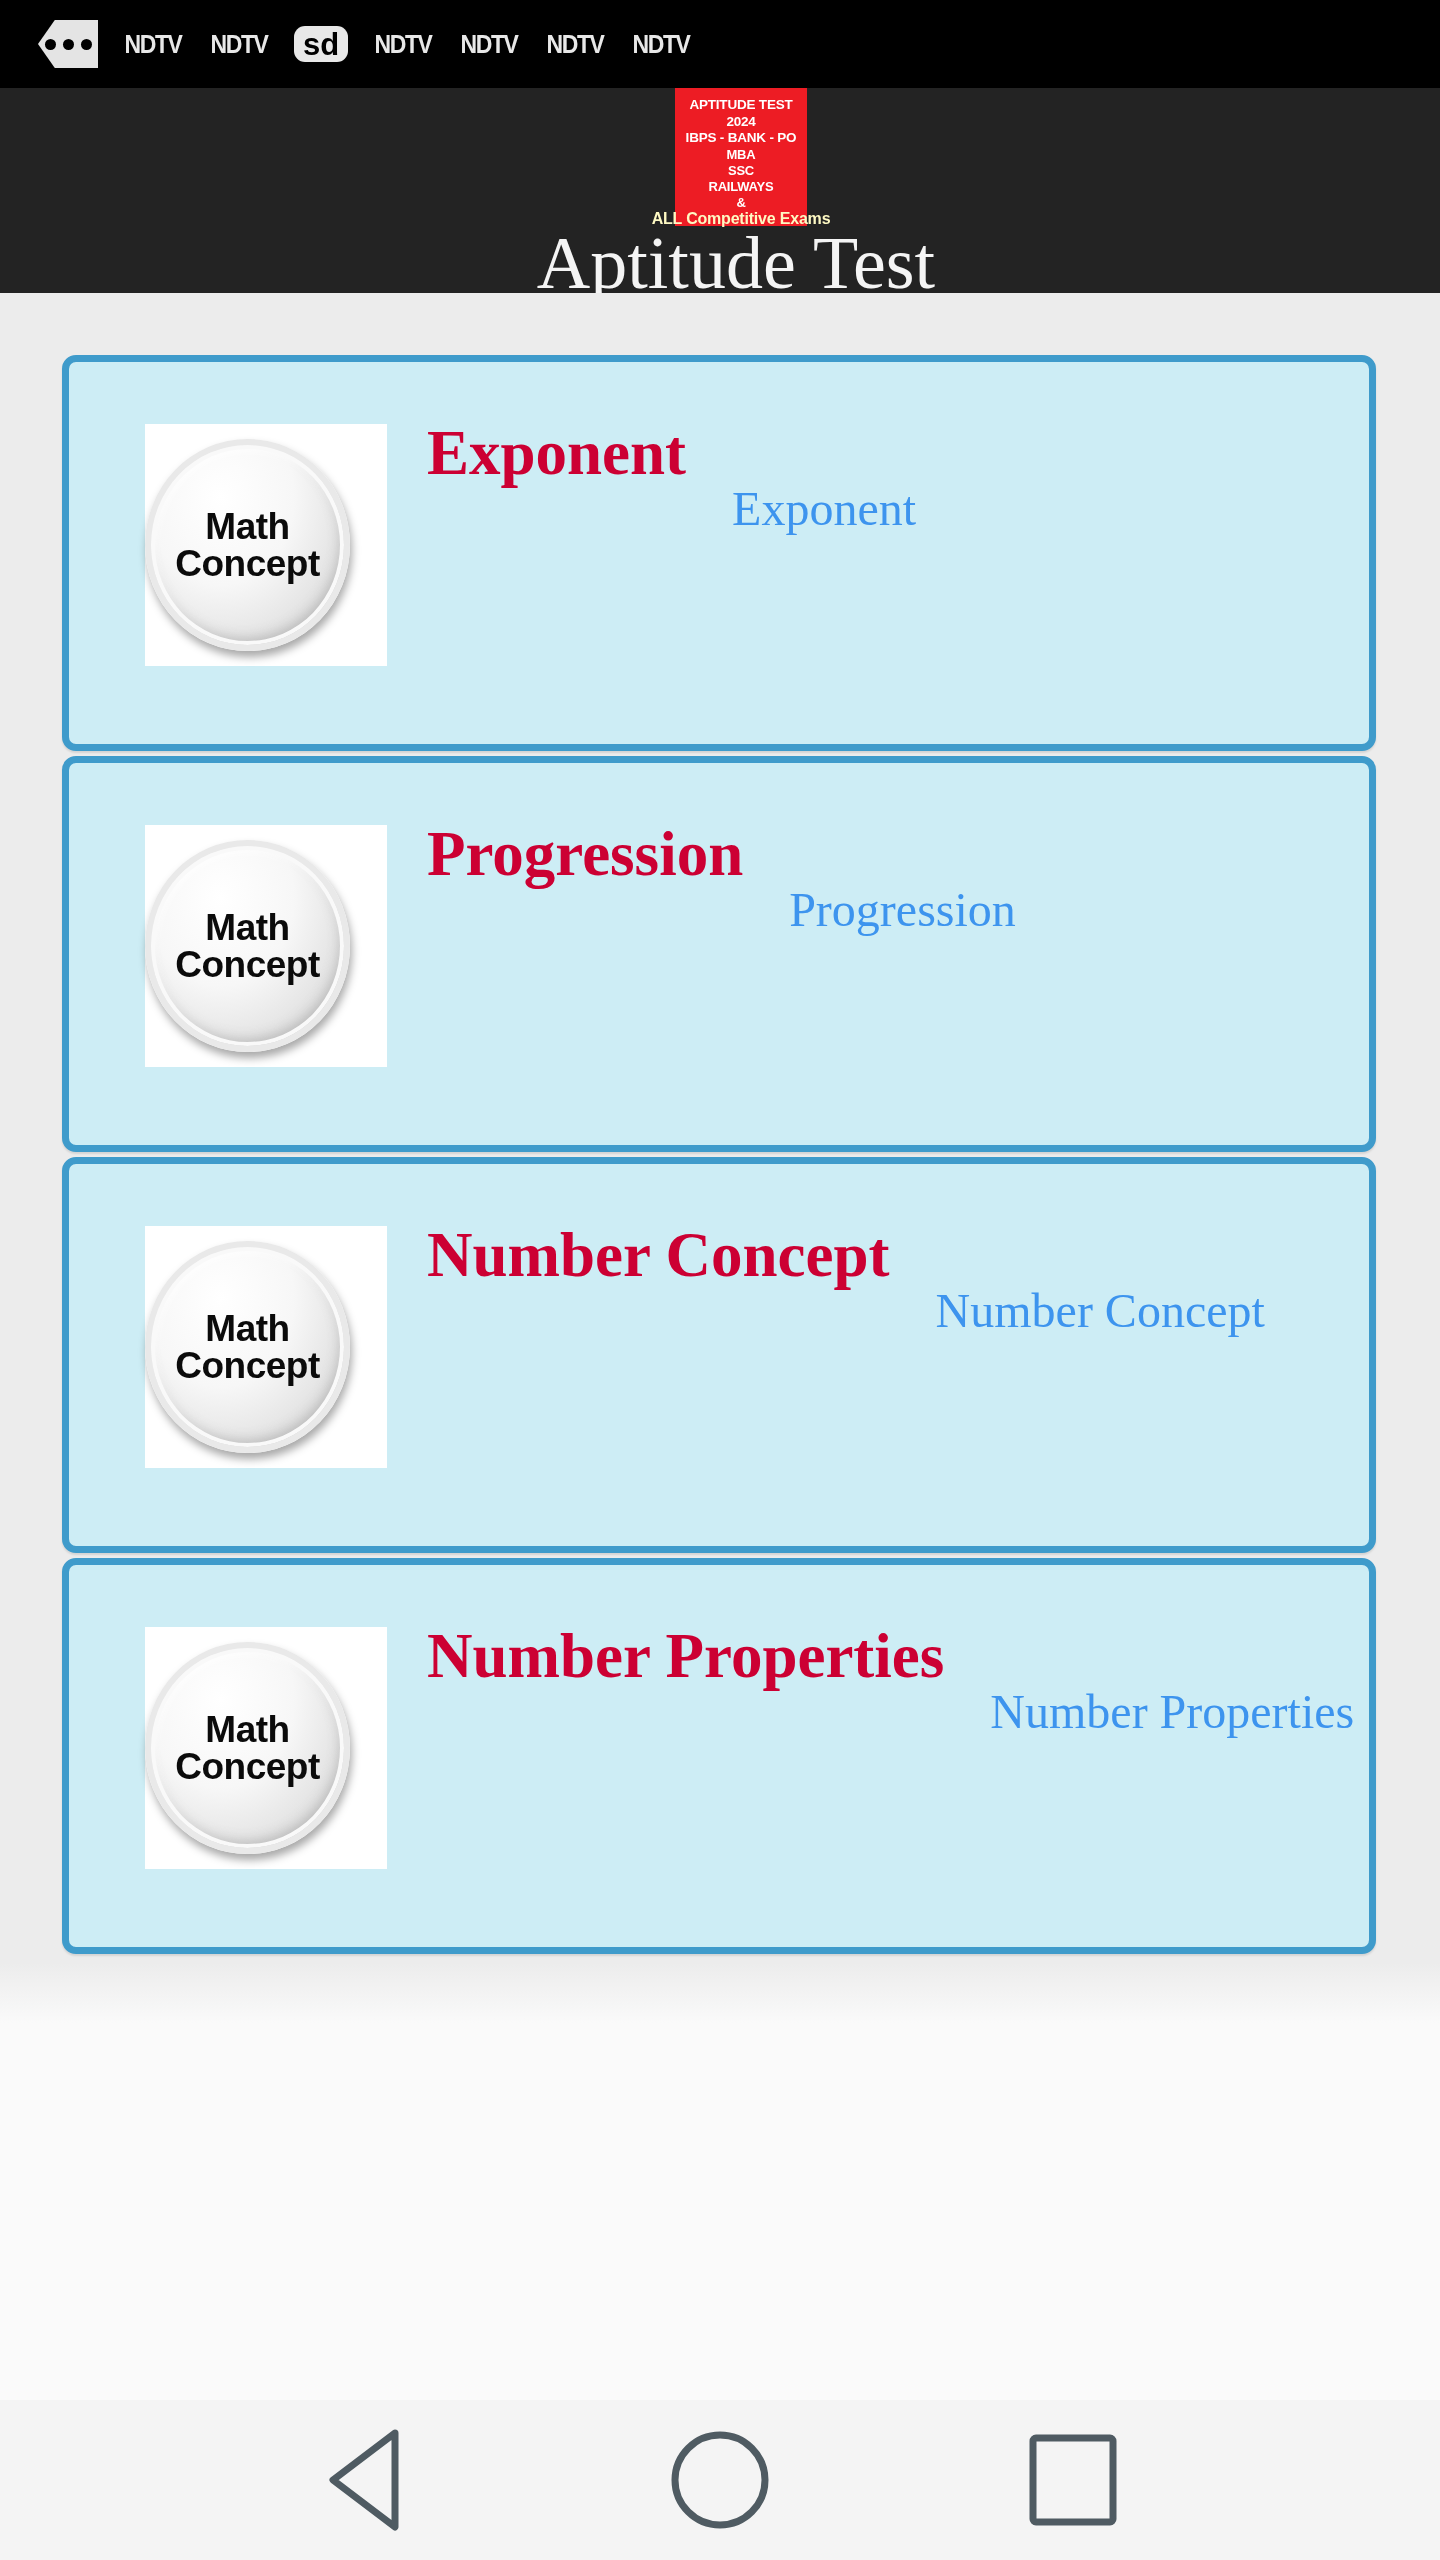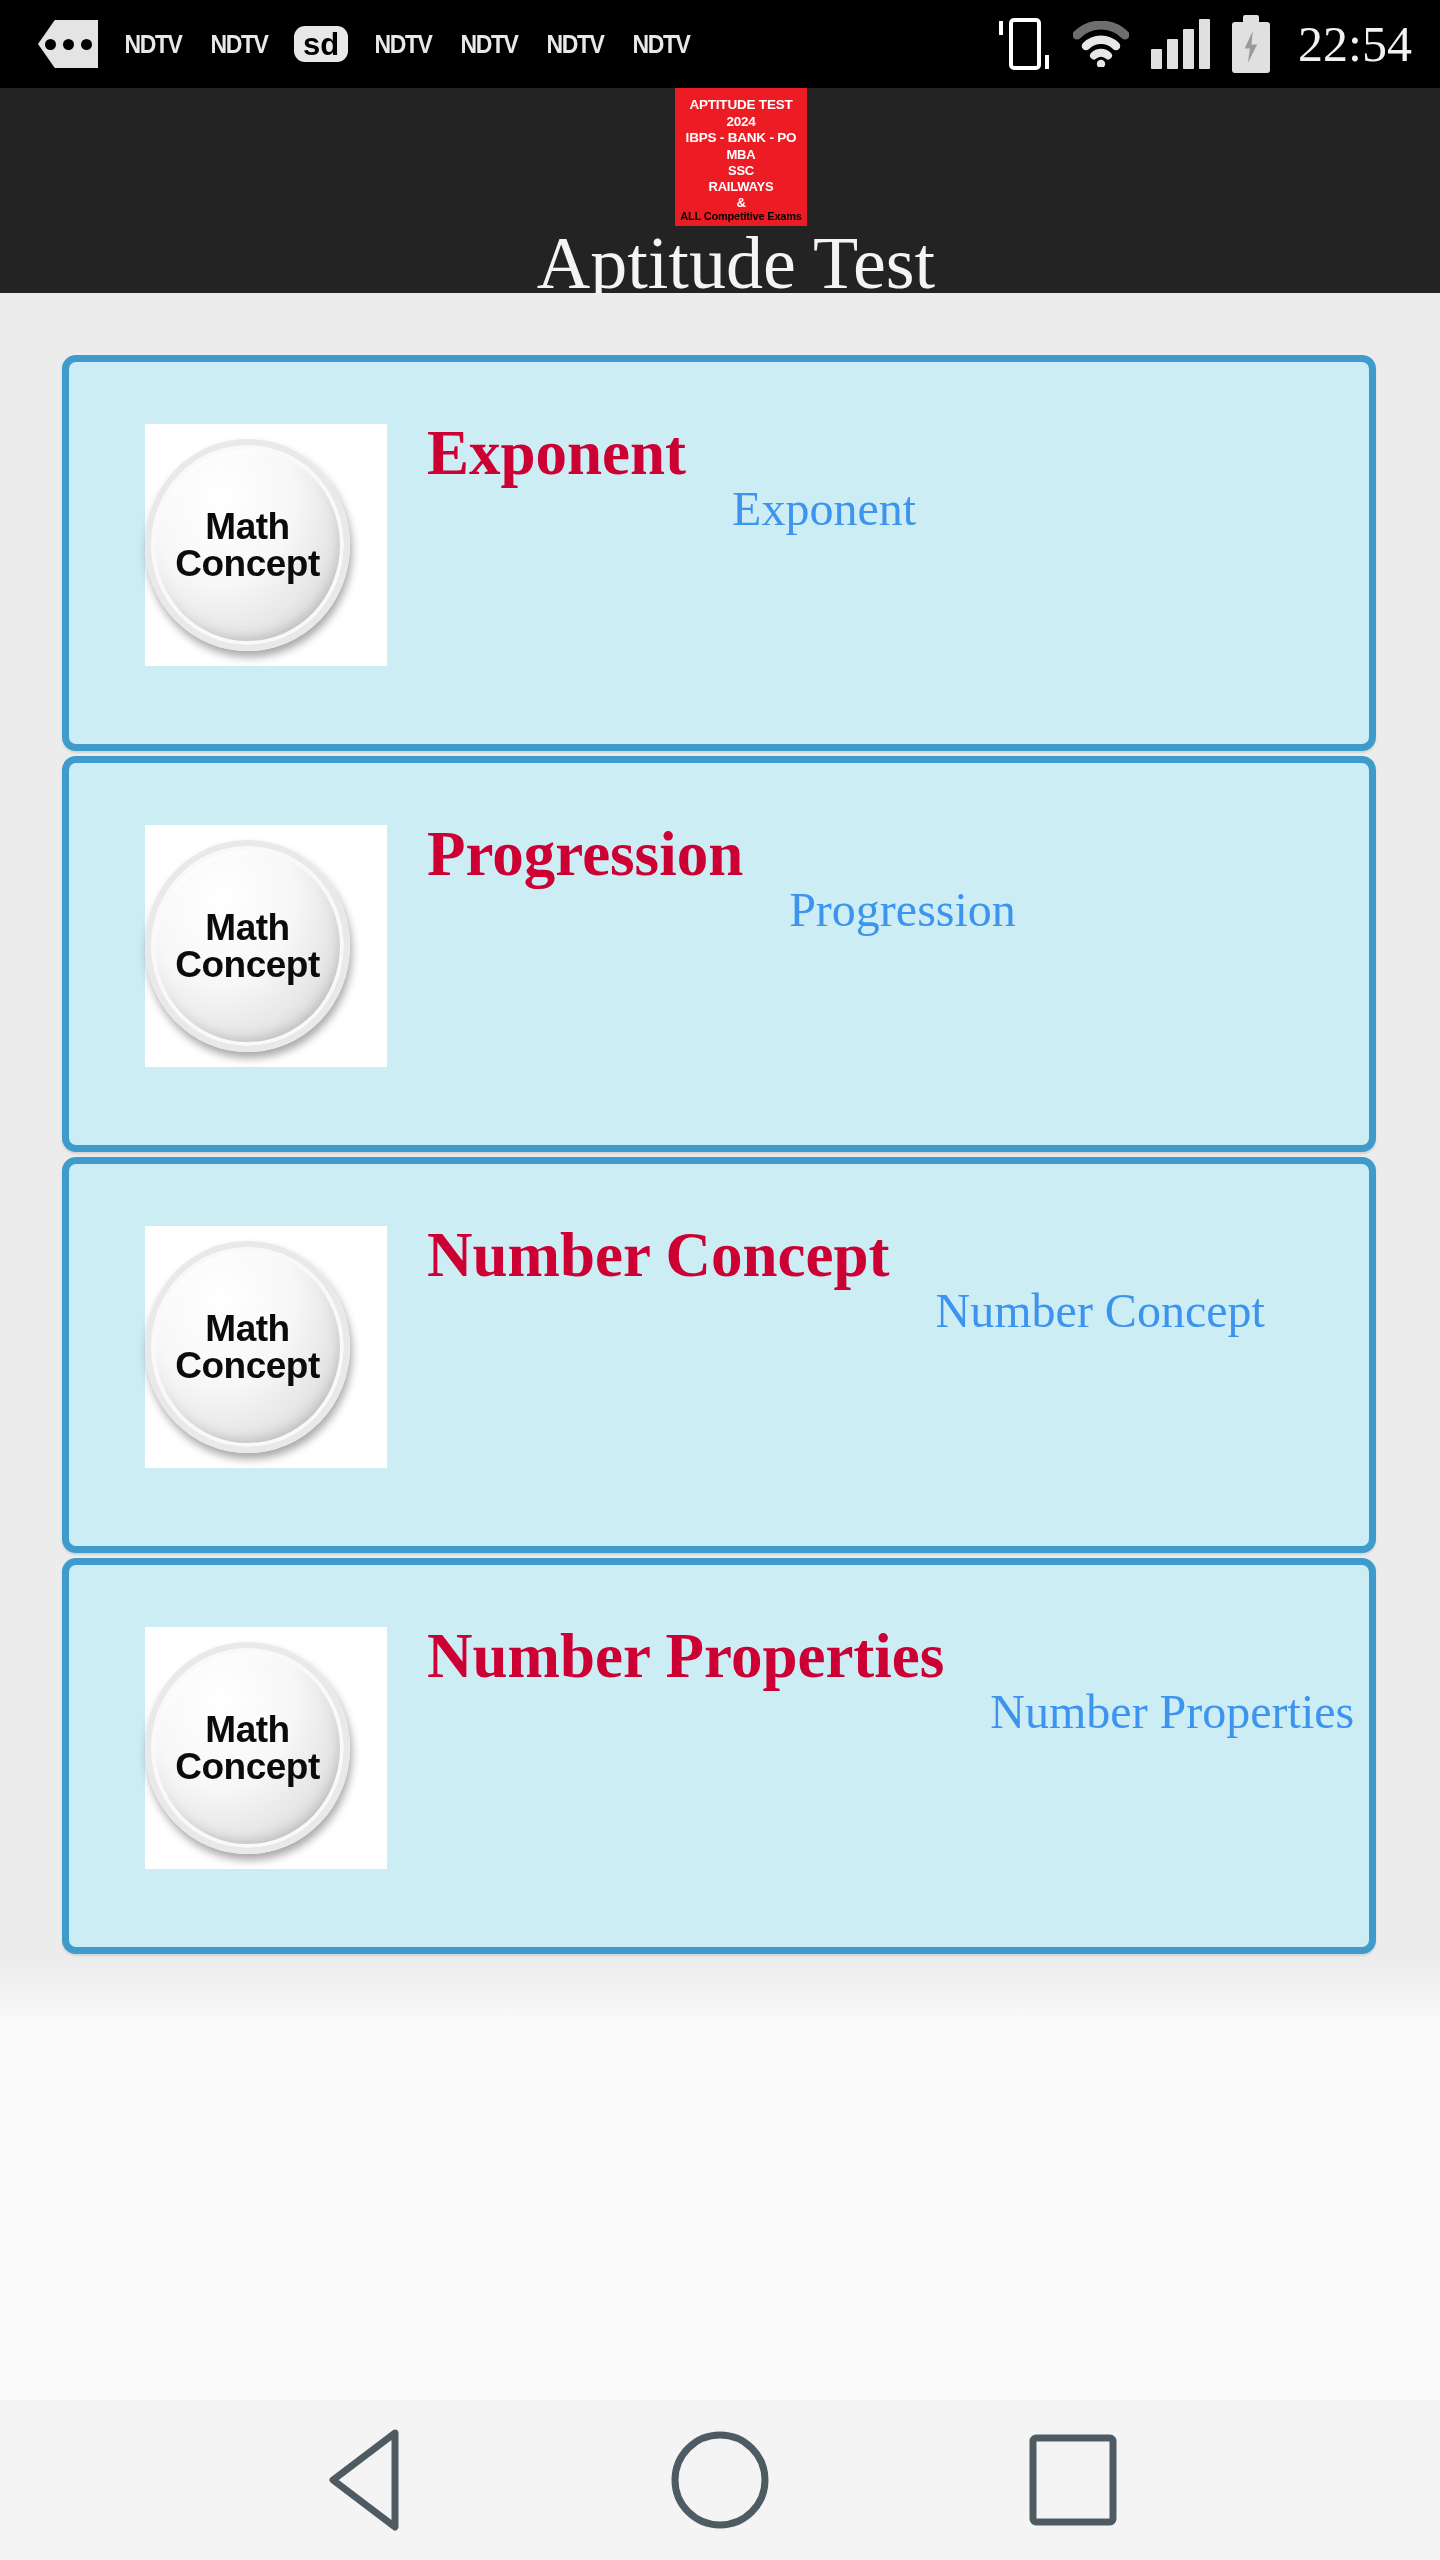--- a/index.html
+++ b/index.html
@@ -102,21 +102,21 @@
   }
   .app-icon .lines{
     display:flex; flex-direction:column; align-items:center; gap:1px;
   }
   .app-icon .l{
     color:#fff; font-weight:bold; font-size:13.5px; line-height:1.16;
     white-space:nowrap; letter-spacing:-0.2px;
   }
   .app-icon .l.sm{ font-size:13px; }
   .app-icon .foot{
-    color:#000000; font-weight:bold; font-size:11px; white-space:nowrap;
+    color:#fef9c3; font-weight:bold; font-size:16px; white-space:nowrap;
     letter-spacing:-0.2px;
   }
   .app-title{
     color:#f4f4f4;
     font-family:"Liberation Serif", serif;
     font-size:74px; line-height:1;
     margin-left:32px;
     letter-spacing:0px;
   }
   .overflow-menu{
@@ -221,50 +221,20 @@
 
     <div class="ndtv-logo">NDTV</div>
     <div class="ndtv-logo">NDTV</div>
     <div class="sd-badge">sd</div>
     <div class="ndtv-logo">NDTV</div>
     <div class="ndtv-logo">NDTV</div>
     <div class="ndtv-logo">NDTV</div>
     <div class="ndtv-logo">NDTV</div>
   </div>
 
-  <div class="status-right">
-
-    <div class="icon-vibrate">
-      <div class="tick-l"></div>
-        <div class="phone"></div>
-        <div class="tick-r"></div>
-    </div>
-
-    <svg class="icon-wifi" viewBox="0 0 56 46">
-      <path d="M4 14 A34 34 0 0 1 52 14" stroke="#6e6e6e" stroke-width="9" fill="none" stroke-linecap="round"></path>
-      <path d="M13 25 A21 21 0 0 1 43 25" stroke="#e8e8e8" stroke-width="8.5" fill="none" stroke-linecap="round"></path>
-      <path d="M21 34.5 A10 10 0 0 1 35 34.5" stroke="#e8e8e8" stroke-width="8" fill="none" stroke-linecap="round"></path>
-      <circle cx="28" cy="43" r="4.2" fill="#e8e8e8"></circle>
-    </svg>
-
-    <div class="icon-signal">
-      <b style="height:20px"></b>
-        <b style="height:30px"></b>
-        <b style="height:40px"></b>
-        <b style="height:50px"></b>
-    </div>
-
-    <div class="icon-battery">
-      <div class="cap"></div>
-        <div class="body"></div>
-        <div class="bolt"></div>
-    </div>
-
-    <div class="status-time">22:54</div>
-  </div>
 </div>
 
 <div class="app-bar">
 
   <div class="app-icon">
     <div class="lines">
       <span class="l">APTITUDE TEST</span>
       <span class="l">2024</span>
       <span class="l">IBPS - BANK - PO</span>
       <span class="l sm">MBA</span>

